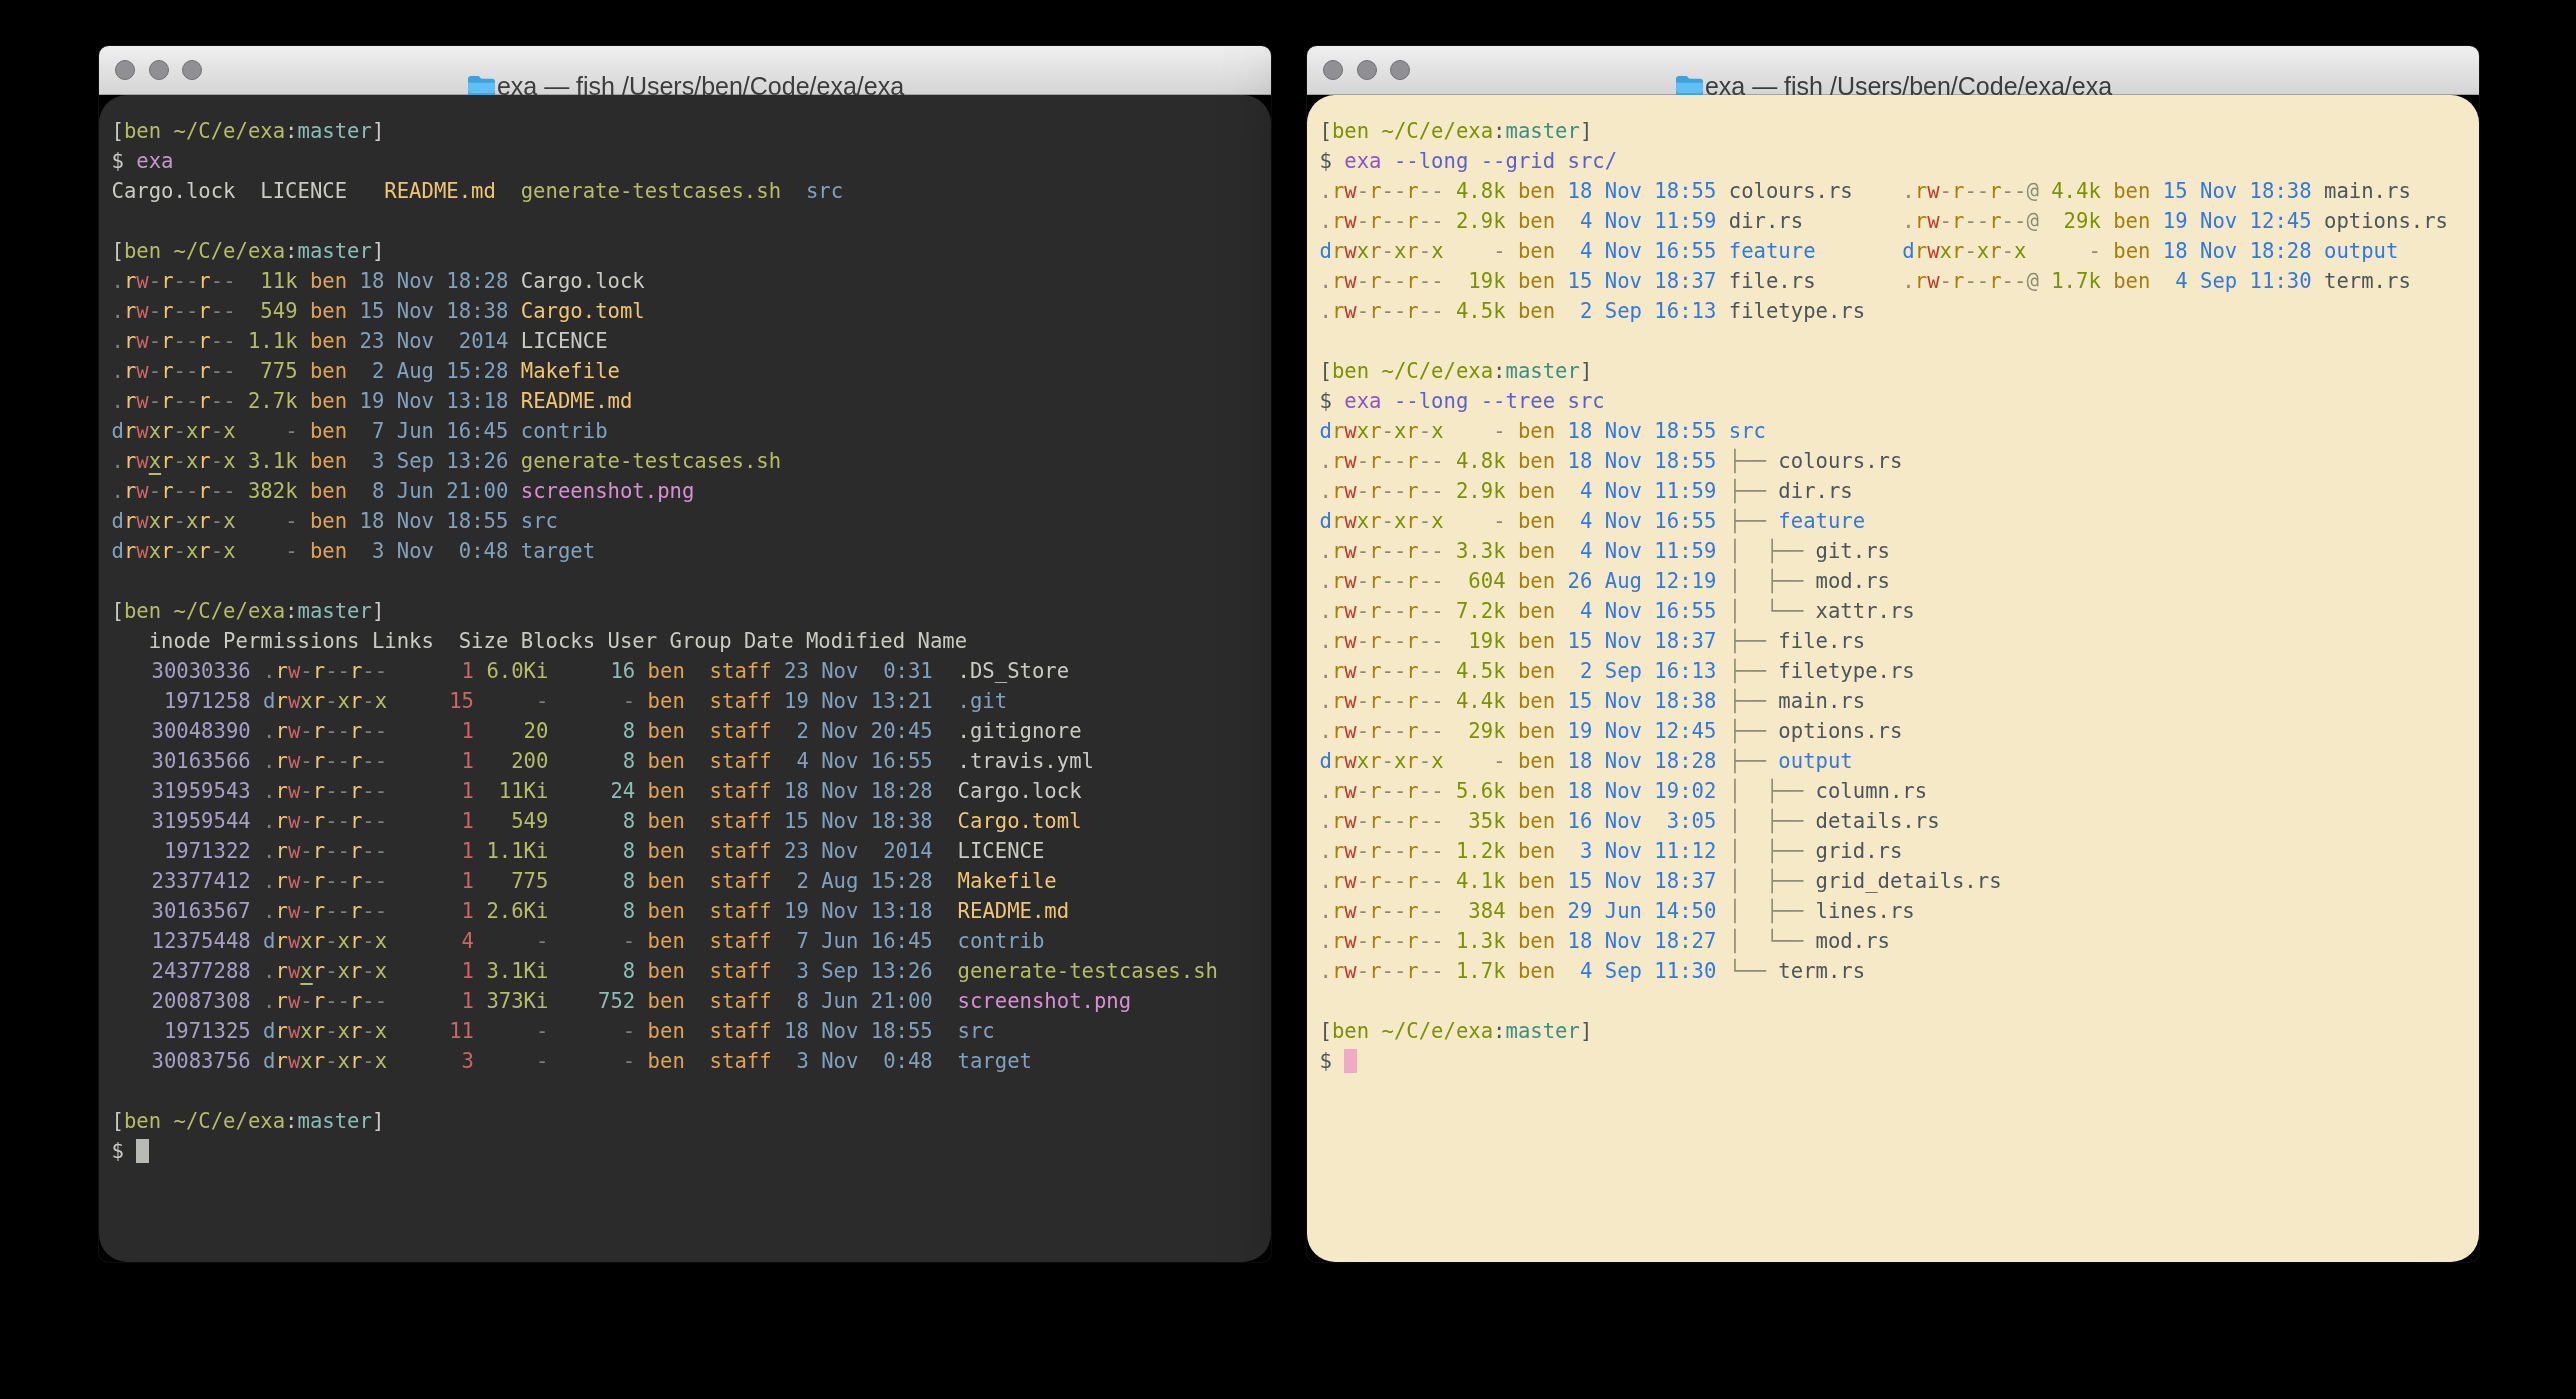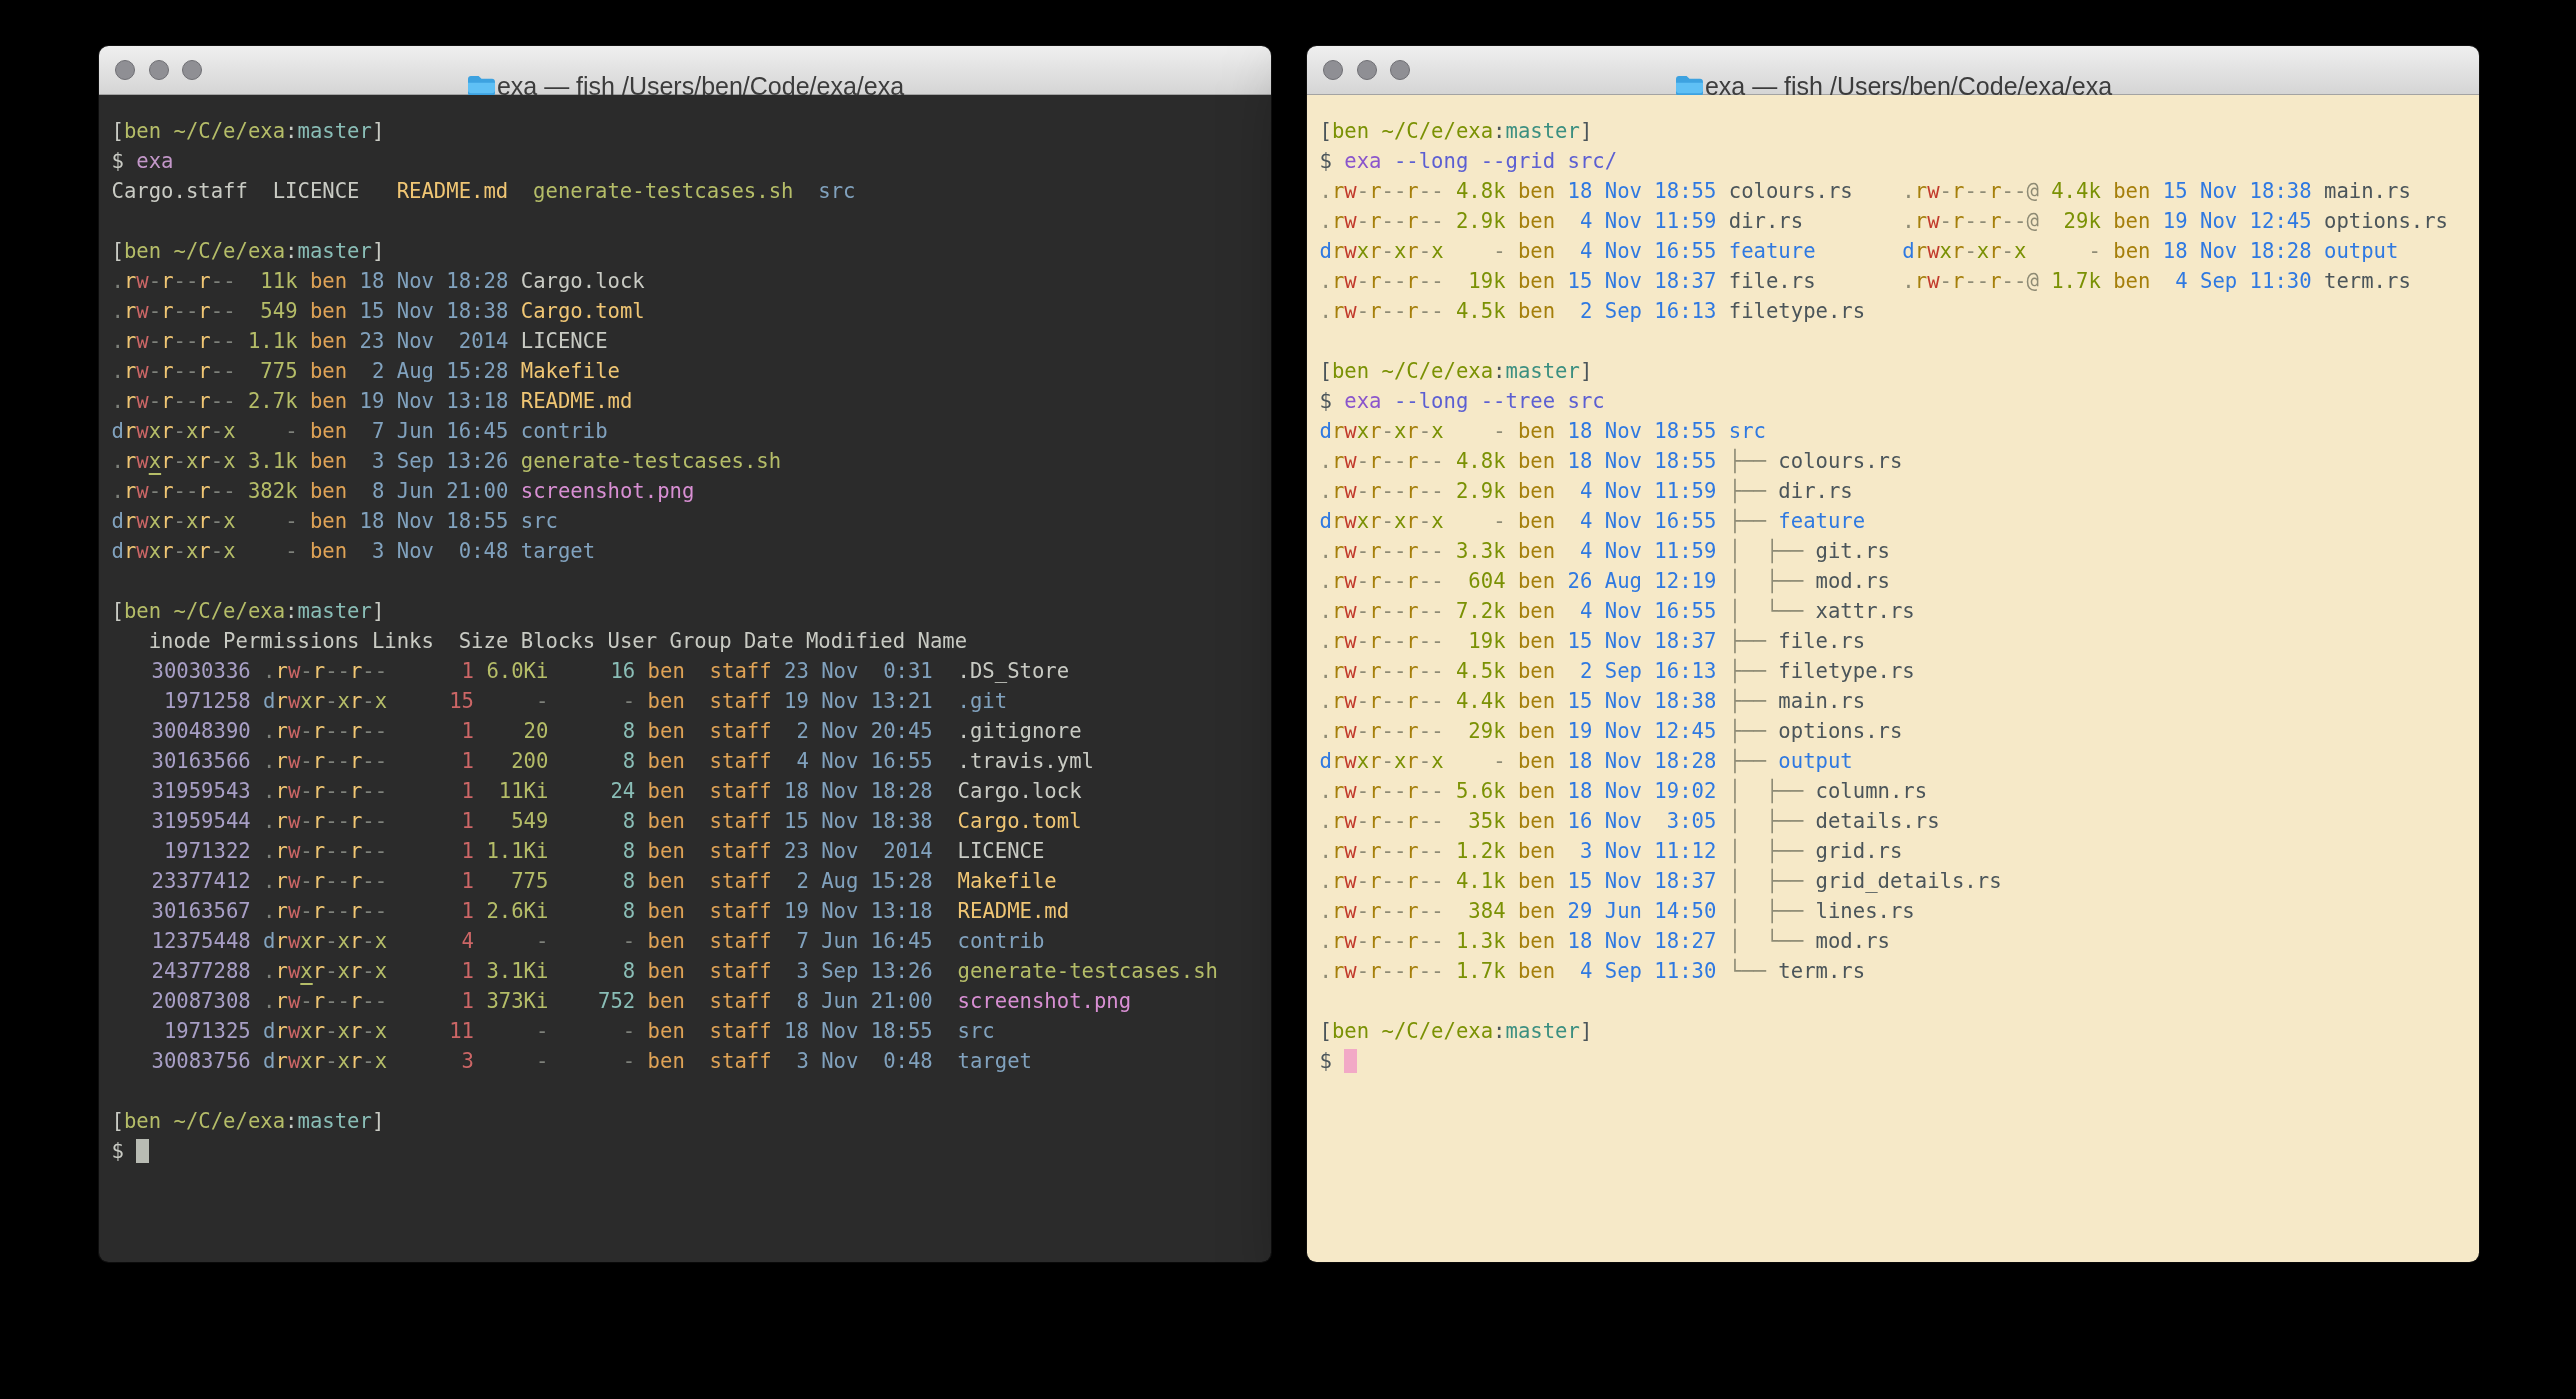--- a/index.html
+++ b/index.html
@@ -10,21 +10,21 @@
   .titlebar{height:48px;background:linear-gradient(#efefef,#d5d5d5);
             border-bottom:1px solid #a3a3a3;position:relative;}
   .lights{position:absolute;left:16.3px;top:0;bottom:0;display:flex;align-items:center;gap:13.4px;}
   .light{width:20px;height:20px;border-radius:50%;background:#8f8f94;
          border:1.4px solid #6f6f74;box-sizing:border-box;}
   .title{position:absolute;inset:0;display:flex;align-items:center;justify-content:center;
          gap:0;font-size:25px;color:#3c3c3c;margin-top:32px;}
   .foldericon{display:inline-flex;align-items:center;}
   .termwrap{position:absolute;top:49px;left:0;right:0;bottom:0;background:var(--bg);
             padding:21px 7.7px 0 12.5px;font-family:"DejaVu Sans Mono",monospace;
-            font-size:20.6px;line-height:30px;font-variant-ligatures:none;}
+            font-size:20.6px;line-height:30px;font-variant-ligatures:none;border-radius:28px;}
   .tline{white-space:pre;min-height:30px;}
   .seg-w{color:var(--fg);}
   .seg-x{color:var(--gray);}
   .seg-y{color:var(--yellow);}
   .seg-yu{color:var(--yellow);text-underline-offset:4.8px;text-decoration-thickness:1.9px;}
   .seg-wu{color:var(--fg);text-underline-offset:4.8px;text-decoration-thickness:1.9px;}
   .seg-r{color:var(--red);}
   .seg-g{color:var(--green);}
   .seg-b{color:var(--blue);}
   .seg-c{color:var(--cyan);}
@@ -52,21 +52,21 @@
           <path d="M2 6c0-1.7 1.3-3 3-3h8l3 3h11c1.7 0 3 1.3 3 3v12c0 1.7-1.3 3-3 3H5c-1.7 0-3-1.3-3-3z" fill="#3da2e0"></path>
           <path d="M2 10h28v8c0 1.7-1.3 3-3 3H5c-1.7 0-3-1.3-3-3z" fill="#5fc0f5"></path>
         </svg>
       </span>
       <span>exa — fish  /Users/ben/Code/exa/exa</span>
     </div>
   </div>
   <div class="termwrap">
       <div class="tline"><span class="seg-w">[</span><span class="seg-g">ben ~/C/e/exa</span><span class="seg-w">:</span><span class="seg-c">master</span><span class="seg-w">]</span></div>
       <div class="tline"><span class="seg-w">$ </span><span class="seg-p">exa</span></div>
-      <div class="tline"><span class="seg-w">Cargo.staff  LICENCE   </span><span class="seg-yu">README.md</span><span class="seg-w">  </span><span class="seg-g">generate-testcases.sh</span><span class="seg-w">  </span><span class="seg-b">src</span></div>
+      <div class="tline"><span class="seg-w">Cargo.lock  LICENCE   </span><span class="seg-yu">README.md</span><span class="seg-w">  </span><span class="seg-g">generate-testcases.sh</span><span class="seg-w">  </span><span class="seg-b">src</span></div>
       <div class="tline">&nbsp;</div>
       <div class="tline"><span class="seg-w">[</span><span class="seg-g">ben ~/C/e/exa</span><span class="seg-w">:</span><span class="seg-c">master</span><span class="seg-w">]</span></div>
       <div class="tline"><span class="seg-x">.</span><span class="seg-y">r</span><span class="seg-r">w</span><span class="seg-x">-</span><span class="seg-y">r</span><span class="seg-x">-</span><span class="seg-x">-</span><span class="seg-y">r</span><span class="seg-x">-</span><span class="seg-x">-</span><span class="seg-g">  11k</span><span class="seg-o"> ben</span><span class="seg-b"> 18 Nov 18:28</span><span class="seg-w"> Cargo.lock</span></div>
       <div class="tline"><span class="seg-x">.</span><span class="seg-y">r</span><span class="seg-r">w</span><span class="seg-x">-</span><span class="seg-y">r</span><span class="seg-x">-</span><span class="seg-x">-</span><span class="seg-y">r</span><span class="seg-x">-</span><span class="seg-x">-</span><span class="seg-g">  549</span><span class="seg-o"> ben</span><span class="seg-b"> 15 Nov 18:38</span><span class="seg-w"> </span><span class="seg-yu">Cargo.toml</span></div>
       <div class="tline"><span class="seg-x">.</span><span class="seg-y">r</span><span class="seg-r">w</span><span class="seg-x">-</span><span class="seg-y">r</span><span class="seg-x">-</span><span class="seg-x">-</span><span class="seg-y">r</span><span class="seg-x">-</span><span class="seg-x">-</span><span class="seg-g"> 1.1k</span><span class="seg-o"> ben</span><span class="seg-b"> 23 Nov  2014</span><span class="seg-w"> LICENCE</span></div>
       <div class="tline"><span class="seg-x">.</span><span class="seg-y">r</span><span class="seg-r">w</span><span class="seg-x">-</span><span class="seg-y">r</span><span class="seg-x">-</span><span class="seg-x">-</span><span class="seg-y">r</span><span class="seg-x">-</span><span class="seg-x">-</span><span class="seg-g">  775</span><span class="seg-o"> ben</span><span class="seg-b">  2 Aug 15:28</span><span class="seg-w"> </span><span class="seg-yu">Makefile</span></div>
       <div class="tline"><span class="seg-x">.</span><span class="seg-y">r</span><span class="seg-r">w</span><span class="seg-x">-</span><span class="seg-y">r</span><span class="seg-x">-</span><span class="seg-x">-</span><span class="seg-y">r</span><span class="seg-x">-</span><span class="seg-x">-</span><span class="seg-g"> 2.7k</span><span class="seg-o"> ben</span><span class="seg-b"> 19 Nov 13:18</span><span class="seg-w"> </span><span class="seg-yu">README.md</span></div>
       <div class="tline"><span class="seg-b">d</span><span class="seg-y">r</span><span class="seg-r">w</span><span class="seg-g">x</span><span class="seg-y">r</span><span class="seg-x">-</span><span class="seg-g">x</span><span class="seg-y">r</span><span class="seg-x">-</span><span class="seg-g">x</span><span class="seg-x">    -</span><span class="seg-o"> ben</span><span class="seg-b">  7 Jun 16:45</span><span class="seg-b"> contrib</span></div>
       <div class="tline"><span class="seg-x">.</span><span class="seg-y">r</span><span class="seg-r">w</span><span class="seg-g u">x</span><span class="seg-y">r</span><span class="seg-x">-</span><span class="seg-g">x</span><span class="seg-y">r</span><span class="seg-x">-</span><span class="seg-g">x</span><span class="seg-g"> 3.1k</span><span class="seg-o"> ben</span><span class="seg-b">  3 Sep 13:26</span><span class="seg-g"> generate-testcases.sh</span></div>
       <div class="tline"><span class="seg-x">.</span><span class="seg-y">r</span><span class="seg-r">w</span><span class="seg-x">-</span><span class="seg-y">r</span><span class="seg-x">-</span><span class="seg-x">-</span><span class="seg-y">r</span><span class="seg-x">-</span><span class="seg-x">-</span><span class="seg-g"> 382k</span><span class="seg-o"> ben</span><span class="seg-b">  8 Jun 21:00</span><span class="seg-m"> screenshot.png</span></div>

